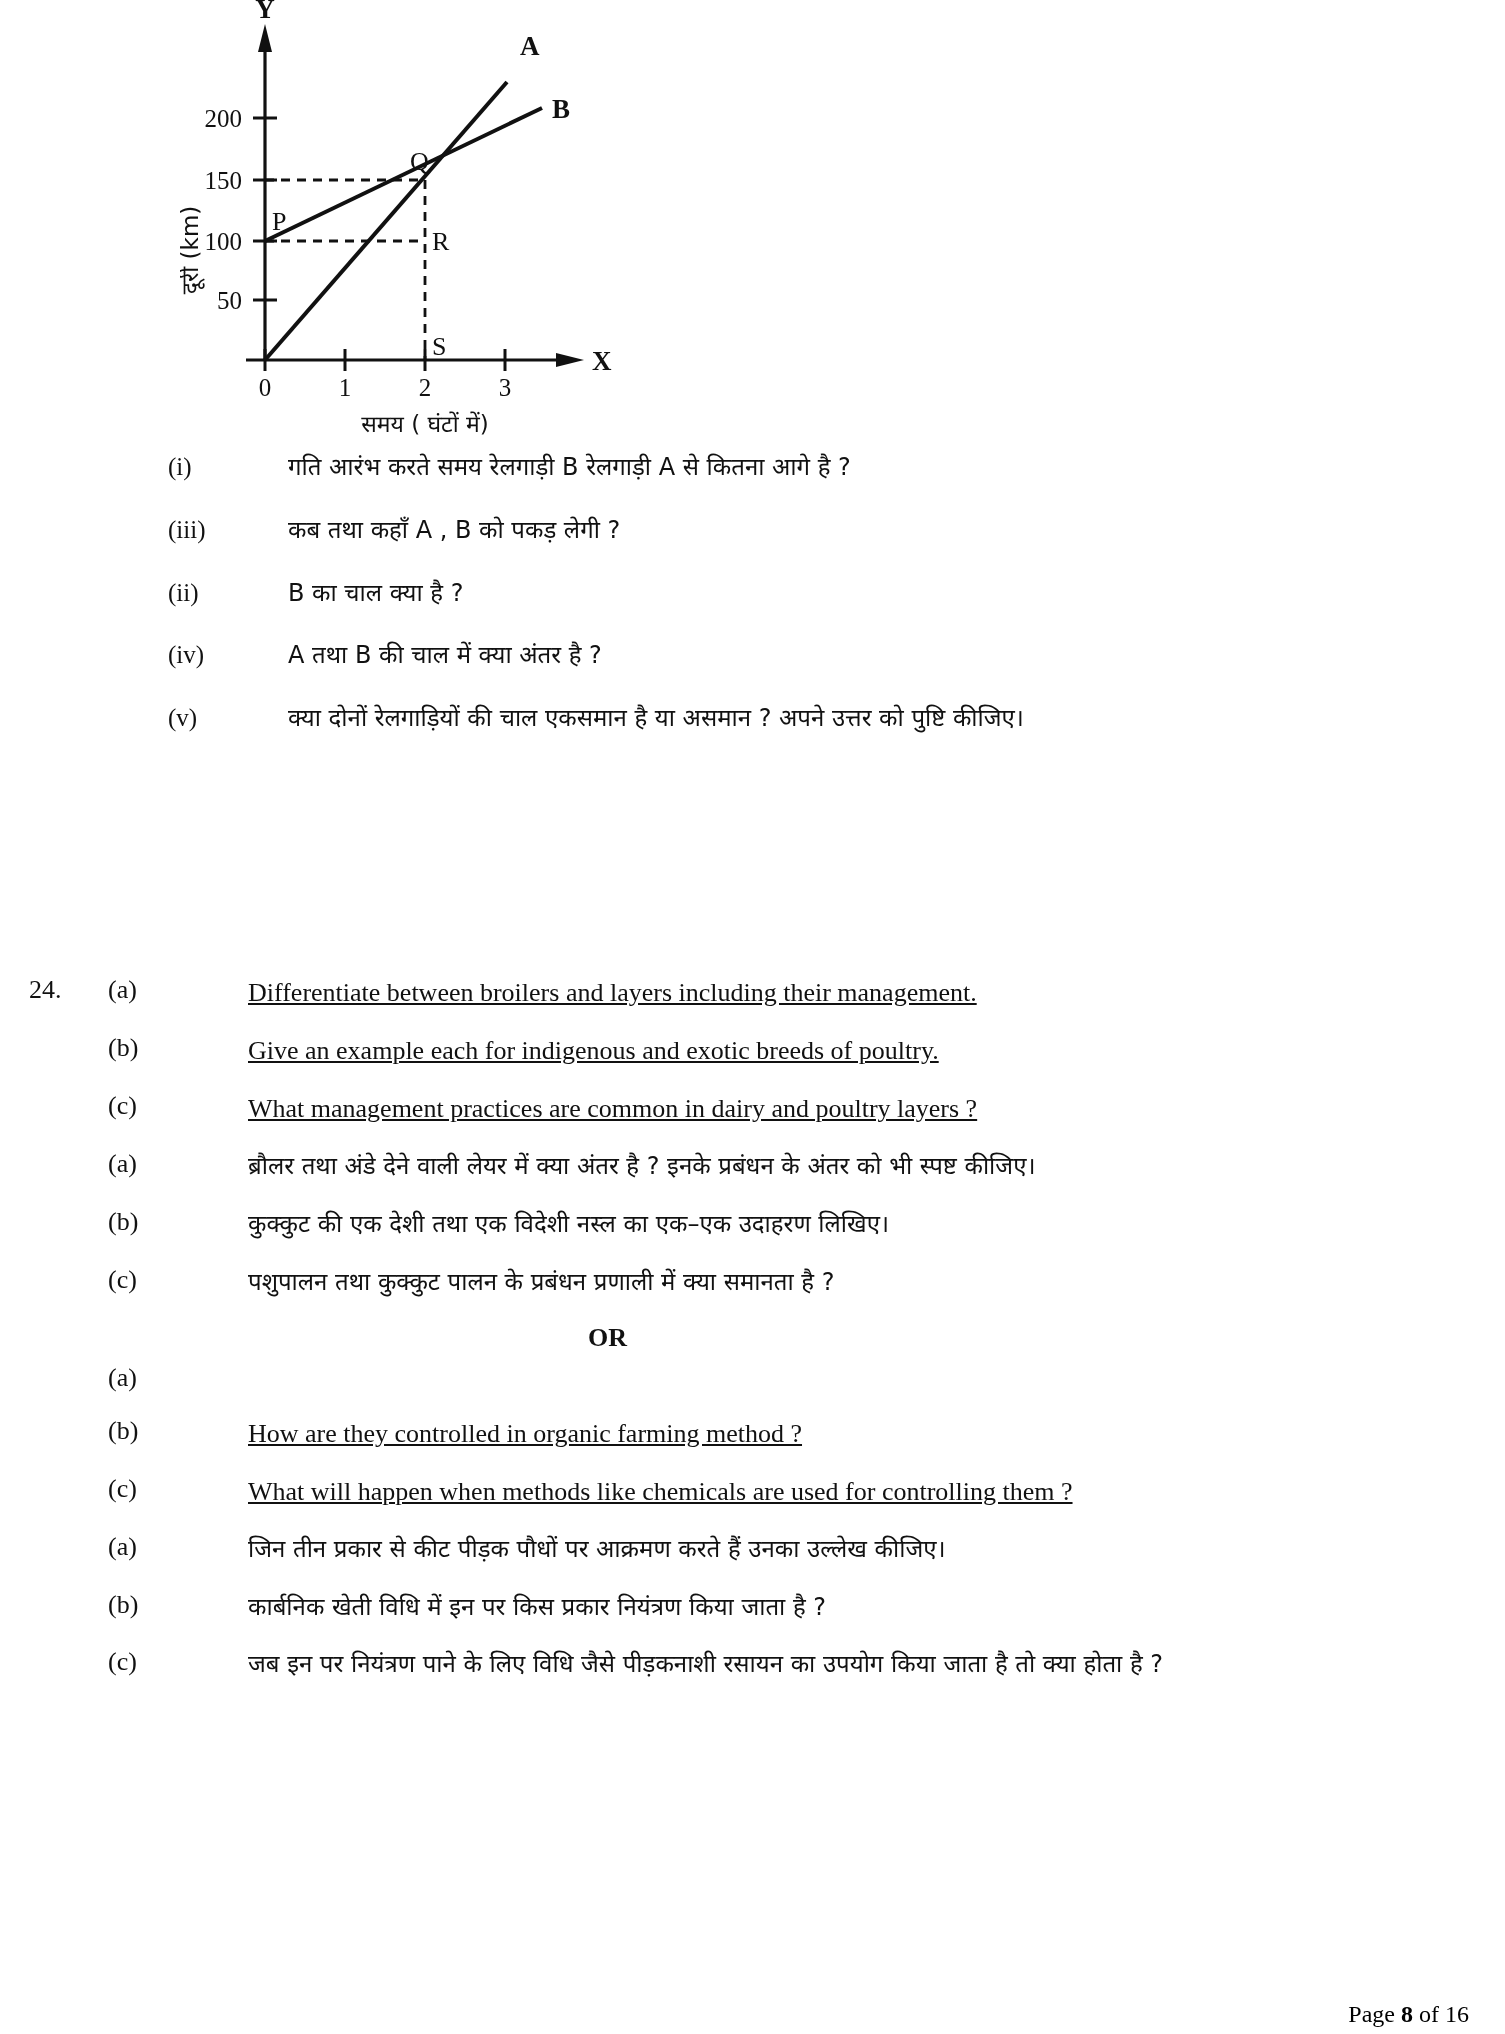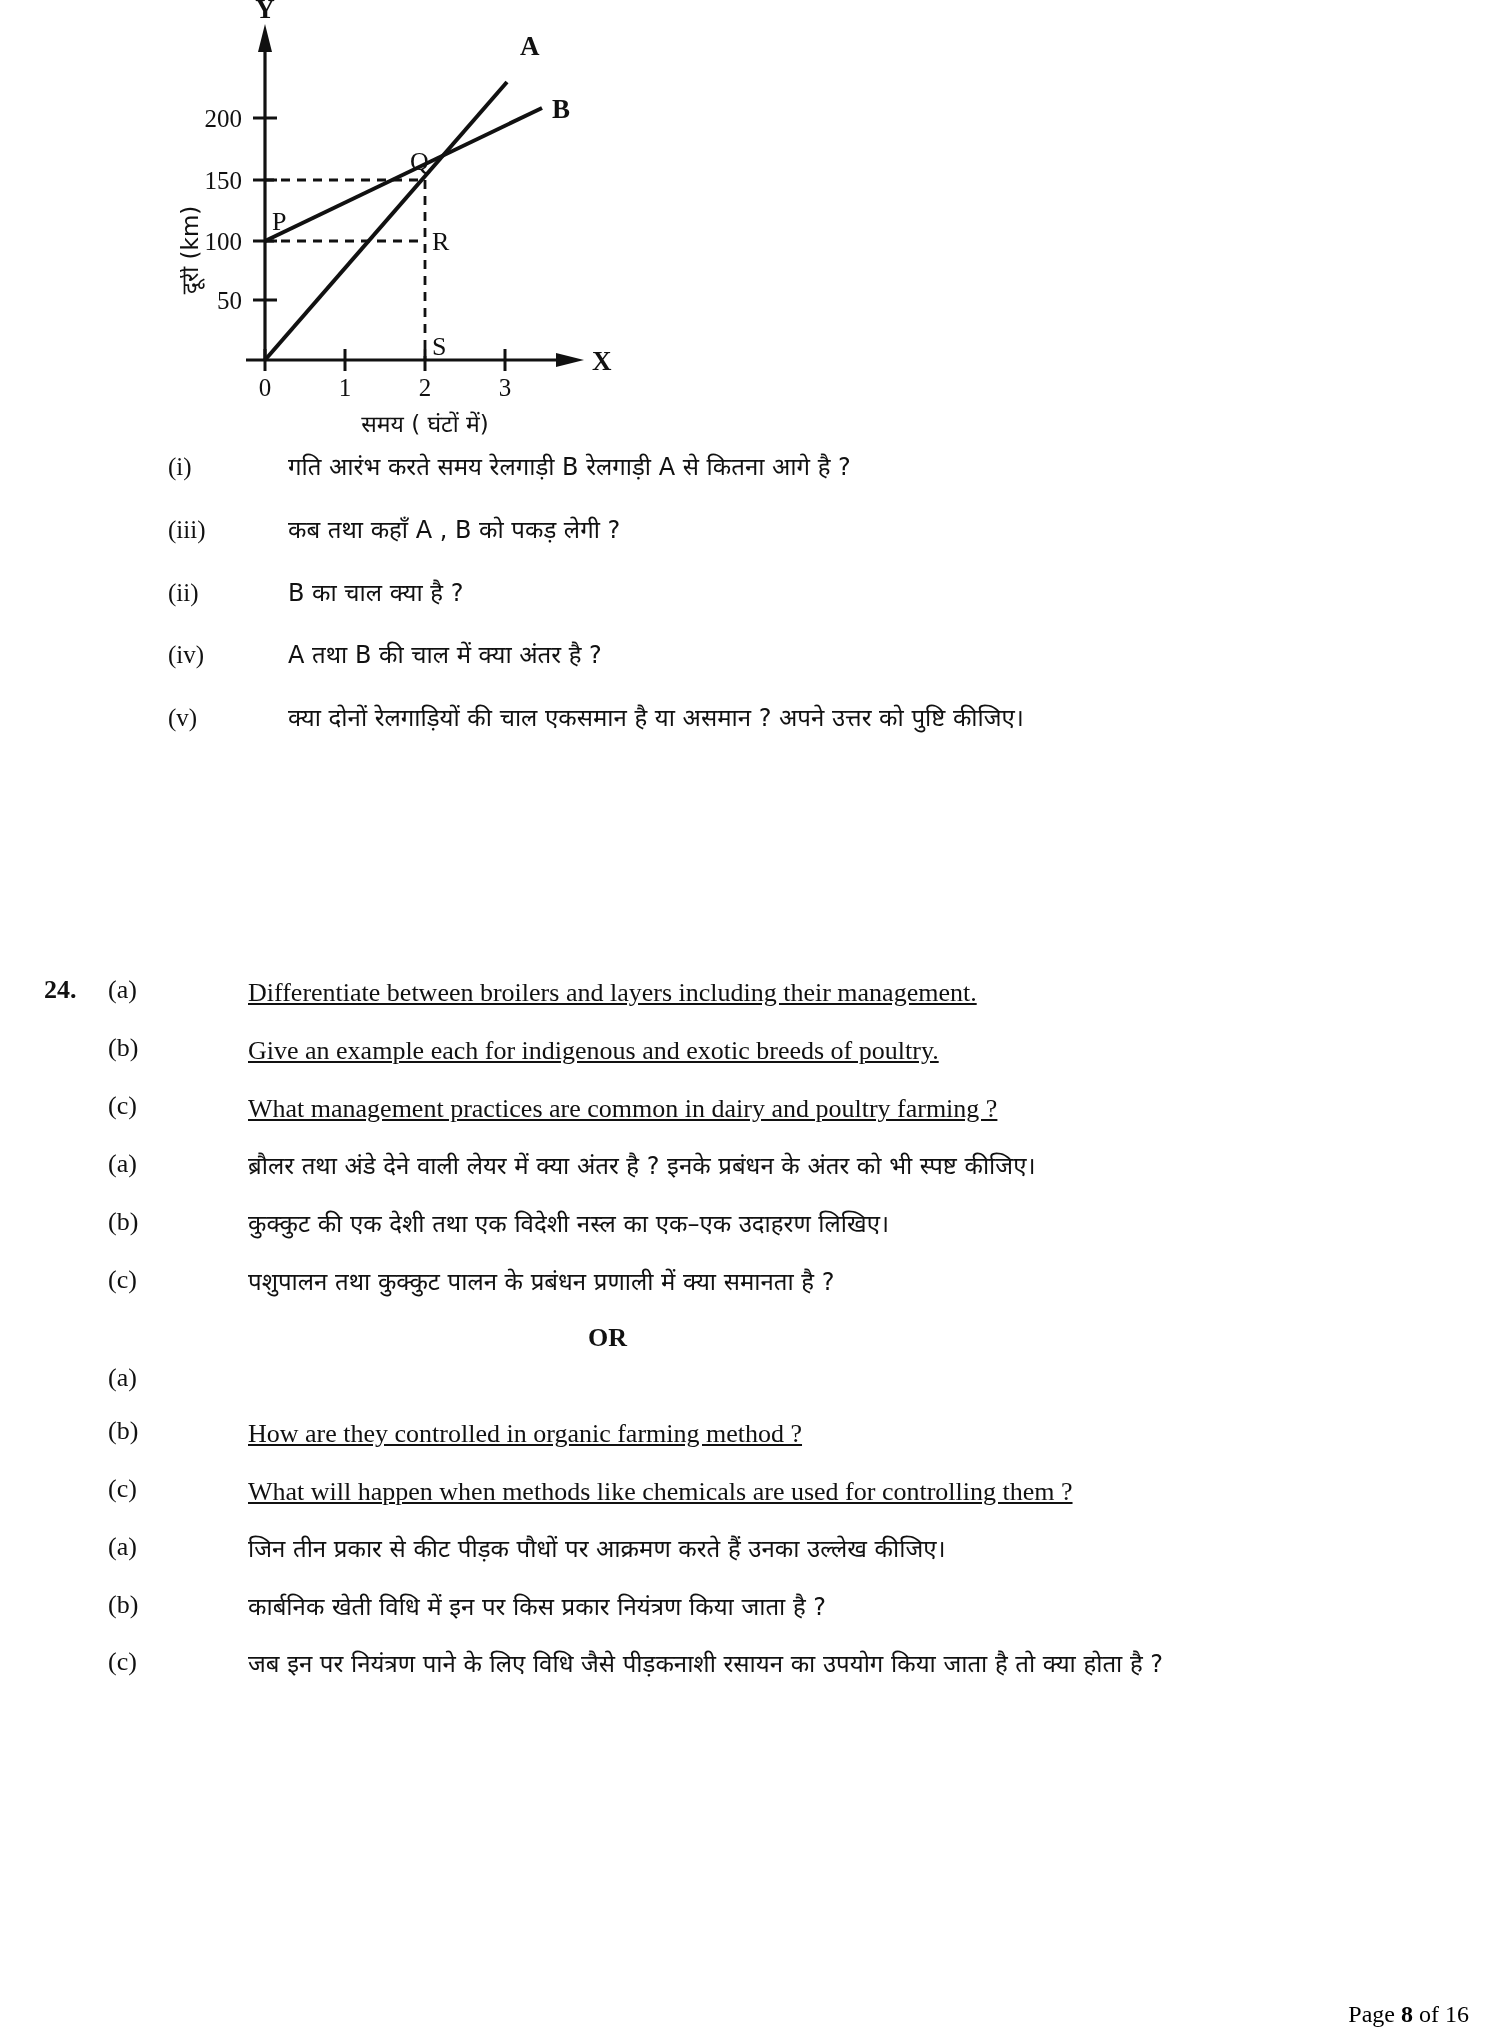--- a/index.html
+++ b/index.html
@@ -72,23 +72,23 @@
 
   
   #q24 {
     position: absolute;
     left: 0px;
     top: 975px;
     width: 1505px;
   }
   .main-num {
     position: absolute;
-    left: 44px;
-    font-size: 26px;
-    font-weight: bold;
+    left: 29px;
+    font-size: 26px;
+    font-weight: normal;
   }
   .row24 {
     display: flex;
     align-items: flex-start;
     margin-bottom: 23px;
   }
   .sp-label {
     flex: 0 0 140px;
     margin-left: 108px;
     font-size: 26px;
@@ -214,21 +214,21 @@
     <div class="q-text eng">Differentiate between broilers and layers including their management.</div>
   </div>
 
   <div class="row24">
     <div class="sp-label">(b)</div>
     <div class="q-text eng">Give an example each for indigenous and exotic breeds of poultry.</div>
   </div>
 
   <div class="row24">
     <div class="sp-label">(c)</div>
-    <div class="q-text eng">What management practices are common in dairy and poultry farming ?</div>
+    <div class="q-text eng">What management practices are common in dairy and poultry layers ?</div>
   </div>
 
   <div class="row24">
     <div class="sp-label">(a)</div>
     <div class="q-text hindi">ब्रौलर तथा अंडे देने वाली लेयर में क्या अंतर है ?  इनके प्रबंधन के अंतर को भी स्पष्ट कीजिए।</div>
   </div>
 
   <div class="row24">
     <div class="sp-label">(b)</div>
     <div class="q-text hindi">कुक्कुट की एक देशी तथा एक विदेशी नस्ल का एक–एक उदाहरण लिखिए।</div>

